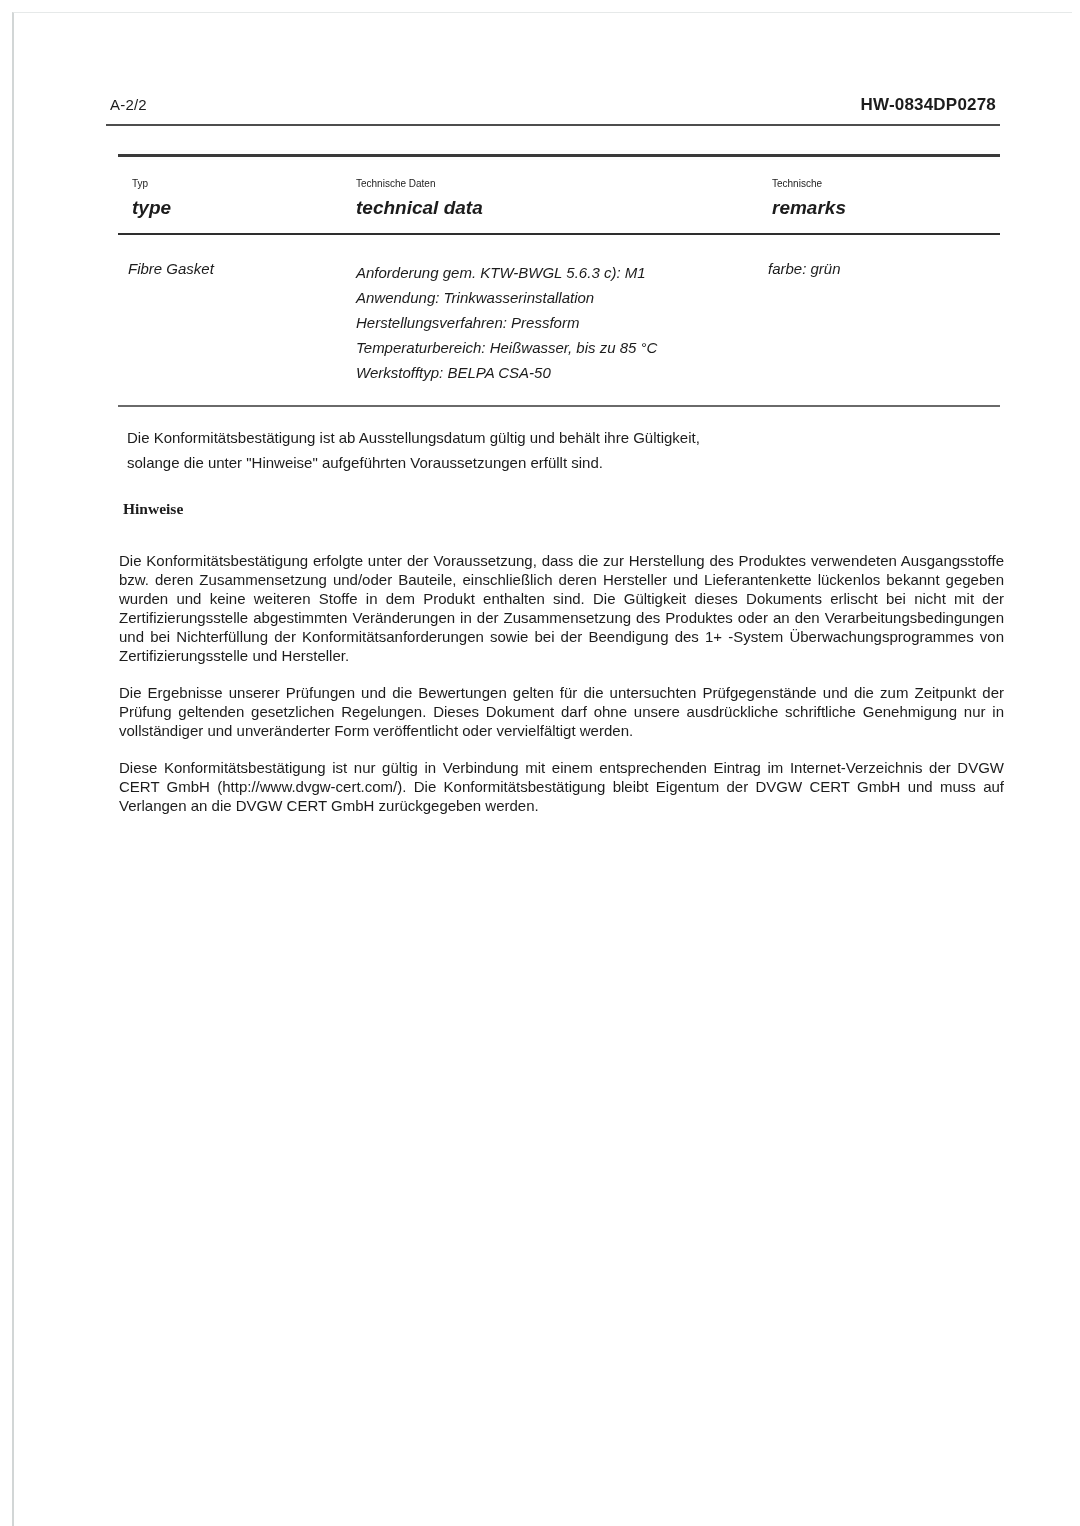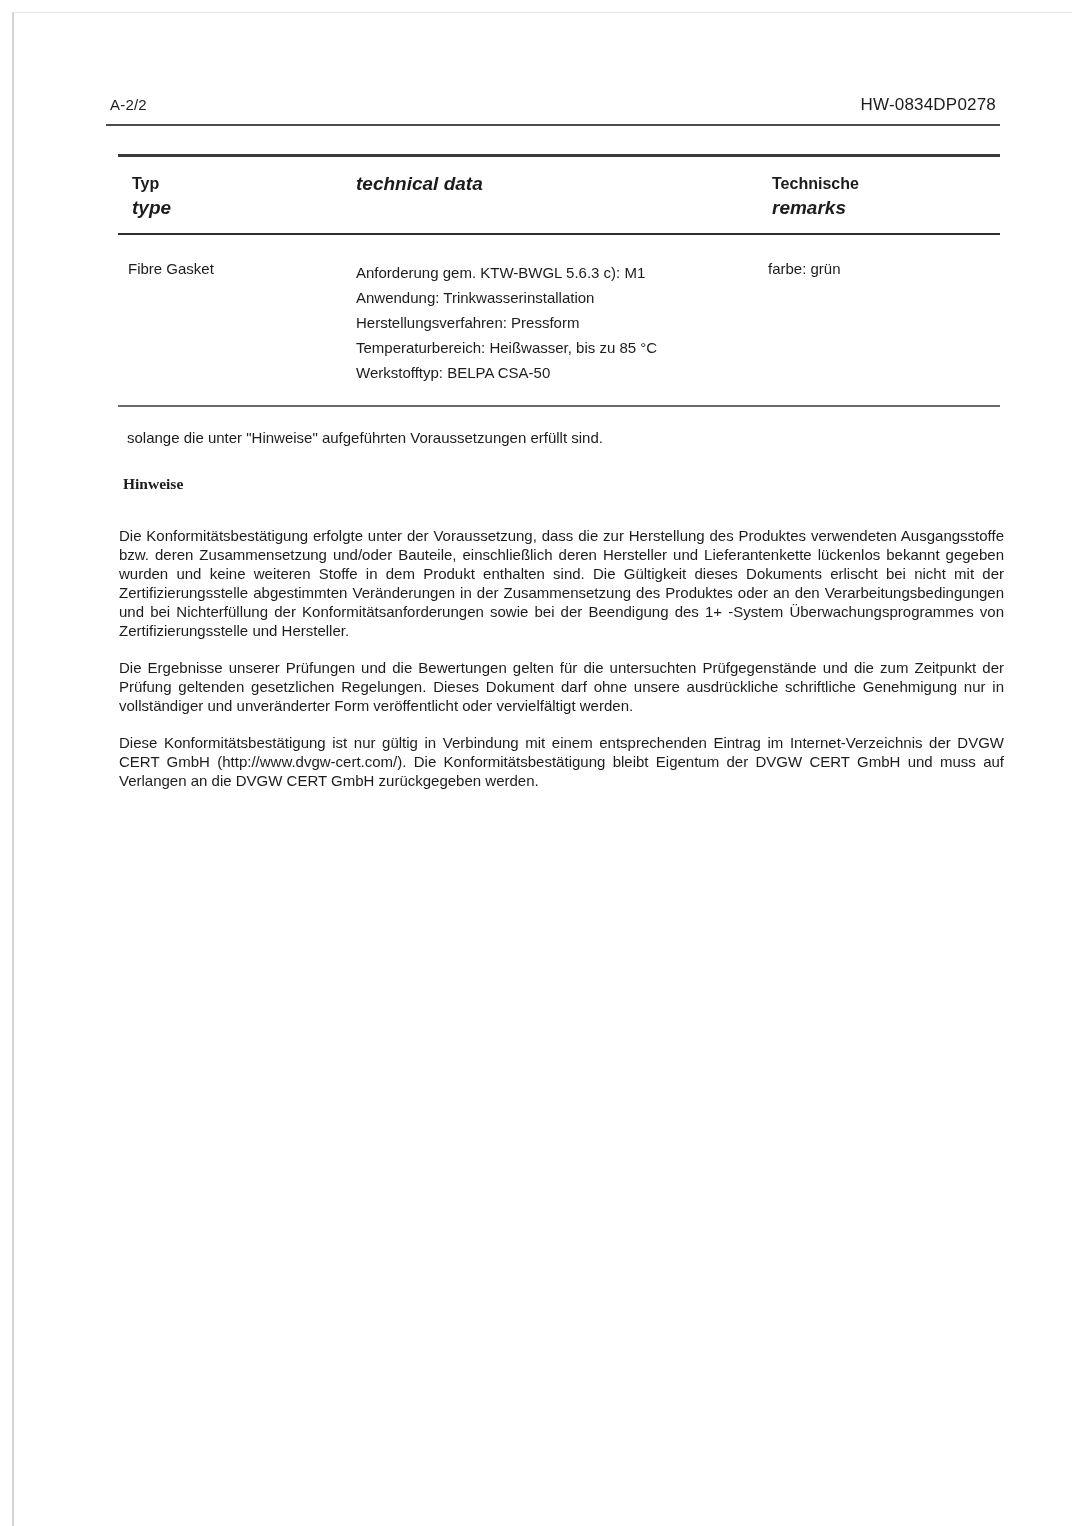--- a/index.html
+++ b/index.html
@@ -24,31 +24,31 @@
     width: 902px;
     padding-top: 70px;
   }
   
   .hdr-row {
     display: flex;
     justify-content: space-between;
     align-items: baseline;
   }
   .hdr-left  { font-size: 15px; letter-spacing: 0.2px; }
-  .hdr-right { font-size: 17px; font-weight: normal; letter-spacing: 0.2px; }
+  .hdr-right { font-size: 17px; font-weight: bold; letter-spacing: 0.2px; }
   .hdr-rule  { margin-top: 5px; border-top: 2px solid #4d4d4d; }
   
   .tbl { margin-top: 28px; margin-left: 12px; width: 890px; font-size: 15px; }
   .tbl-top-rule { height: 3px; border-top: 2px solid #3a3a3a; border-bottom: 1px solid #3a3a3a; }
   .grid { display: grid; grid-template-columns: 224px 416px auto; padding-left: 6px; }
   .thead { padding-top: 5px; padding-bottom: 3px; line-height: 20px; }
-  .th-title { font-weight: bold; font-size: 16px; }
+  .th-title { font-weight: normal; font-size: 10px; }
   .th-sub   { font-weight: bold; font-style: italic; font-size: 19px; }
   .thead-rule { border-top: 2px solid #2e2e2e; }
-  .tbody { padding-top: 15px; padding-bottom: 10px; line-height: 21px; }
+  .tbody { padding-top: 15px; padding-bottom: 10px; line-height: 21px; font-style: italic; }
   .tbl-bottom-rule { border-top: 2px solid #6a6a6a; }
   
   .intro { margin-top: 20px; padding-left: 17px; width: 885px; font-size: 15px; line-height: 21px; }
   .hinweise-h { margin-top: 27px; padding-left: 17px; font-size: 15.5px; font-weight: bold; font-family: Liberation Serif, serif; }
   .para {
     margin-top: 18px;
     margin-left: 17px;
     width: 885px;
     font-size: 15px;
     line-height: 19px;
@@ -69,20 +69,21 @@
     <div class="hdr-rule"></div>
 
     <div class="tbl">
       <div class="tbl-top-rule"></div>
       <div class="grid thead">
         <div>
           <div class="th-title">Typ</div>
           <div class="th-sub">type</div>
         </div>
         <div>
+          <div class="th-title">Technische Daten</div>
           <div class="th-sub">technical data</div>
         </div>
         <div>
           <div class="th-title">Technische</div>
           <div class="th-sub">remarks</div>
         </div>
       </div>
       <div class="thead-rule"></div>
       <div class="grid tbody">
         <div>Fibre Gasket</div>
@@ -92,20 +93,21 @@
           <div>Herstellungsverfahren: Pressform</div>
           <div>Temperaturbereich: Heißwasser, bis zu 85 °C</div>
           <div>Werkstofftyp: BELPA CSA-50</div>
         </div>
         <div>farbe: grün</div>
       </div>
       <div class="tbl-bottom-rule"></div>
     </div>
 
     <div class="intro">
+      <div>Die Konformitätsbestätigung ist ab Ausstellungsdatum gültig und behält ihre Gültigkeit,</div>
       <div>solange die unter "Hinweise" aufgeführten Voraussetzungen erfüllt sind.</div>
     </div>
 
     <div class="hinweise-h">Hinweise</div>
     <p class="para">Die Konformitätsbestätigung erfolgte unter der Voraussetzung, dass die zur Herstellung des Produktes verwendeten Ausgangsstoffe bzw. deren Zusammensetzung und/oder Bauteile, einschließlich deren Hersteller und Lieferantenkette lückenlos bekannt gegeben wurden und keine weiteren Stoffe in dem Produkt enthalten sind. Die Gültigkeit dieses Dokuments erlischt bei nicht mit der Zertifizierungsstelle abgestimmten Veränderungen in der Zusammensetzung des Produktes oder an den Verarbeitungsbedingungen und bei Nichterfüllung der Konformitätsanforderungen sowie bei der Beendigung des 1+ -System Überwachungsprogrammes von Zertifizierungsstelle und Hersteller.</p>
     <p class="para">Die Ergebnisse unserer Prüfungen und die Bewertungen gelten für die untersuchten Prüfgegenstände und die zum Zeitpunkt der Prüfung geltenden gesetzlichen Regelungen.  Dieses Dokument darf ohne unsere ausdrückliche schriftliche Genehmigung nur in vollständiger und unveränderter Form veröffentlicht oder vervielfältigt werden.</p>
     <p class="para">Diese Konformitätsbestätigung ist nur gültig in Verbindung mit einem entsprechenden Eintrag im Internet-Verzeichnis der DVGW CERT GmbH (http://www.dvgw-cert.com/). Die Konformitätsbestätigung bleibt Eigentum der DVGW CERT GmbH und muss auf Verlangen an die DVGW CERT GmbH zurückgegeben werden.</p>
 
   </div>
 </div>

